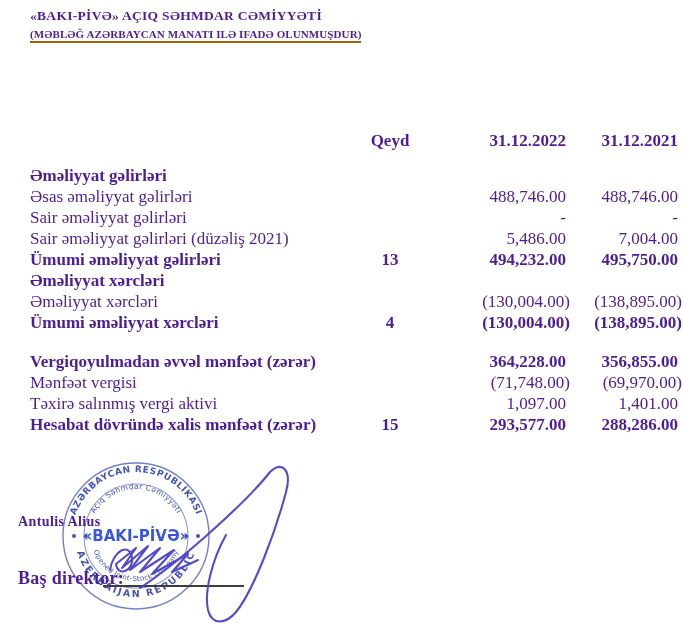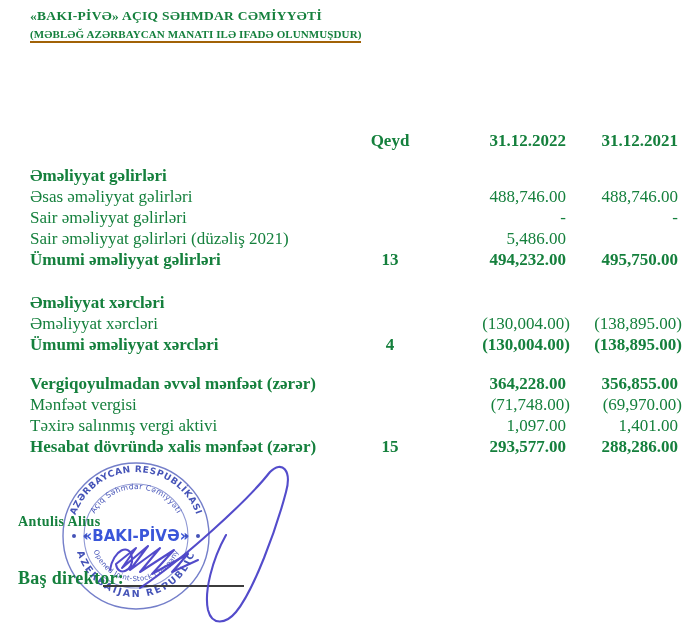--- a/index.html
+++ b/index.html
@@ -1,37 +1,37 @@
 <!DOCTYPE html>
 <html><head>
 <meta charset="utf-8">
 <style>
   html,body{margin:0;padding:0;background:#fff;}
   .page{
     position:relative;width:683px;height:637px;background:#ffffff;overflow:hidden;
-    font-family:"Liberation Serif","DejaVu Serif",serif;color:#15803d;
+    font-family:"Liberation Serif","DejaVu Serif",serif;color:#4c1d95;
   }
   
   .doc-header{position:absolute;left:30px;top:8px;}
   .company-title{font-size:13.5px;font-weight:bold;letter-spacing:.3px;}
   .report-title{margin-top:21px;font-size:13.5px;font-weight:bold;line-height:16px;letter-spacing:.2px;}
   .currency-note{display:inline-block;margin-top:1px;font-size:11px;font-weight:bold;
     border-bottom:2px solid #a16207;padding-bottom:1px;letter-spacing:.1px;}
   
   .report-table{position:absolute;left:30px;top:130px;width:648px;font-size:17px;}
   .thead{display:flex;font-weight:bold;height:21px;line-height:21px;}
   .trow{display:flex;height:21px;line-height:21px;}
   .c-label{width:330px;}
   .c-qeyd{width:60px;text-align:center;}
   .c-2022{width:146px;text-align:right;}
   .c-2021{width:112px;text-align:right;}
   .c-val{white-space:pre;}
   .c-val.paren{position:relative;right:-4px;}
   .bold{font-weight:bold;}
-  .section{margin-top:22px;}
+  .section{}
   .section.s3{margin-top:18px;}
   
   .signatory-name{position:absolute;left:18px;top:514px;font-size:14px;font-weight:bold;letter-spacing:.4px;}
   .signatory-title{position:absolute;left:18px;top:568px;font-size:18px;font-weight:bold;letter-spacing:.3px;}
   .sig-line{position:absolute;left:103px;top:585px;width:141px;height:0;border-top:2px solid #3c3c3c;}
   .stamp-svg{position:absolute;left:58px;top:458px;width:156px;height:156px;opacity:.88;}
   .stamp-svg text{font-family:"DejaVu Sans","Liberation Sans",sans-serif;}
   .signature-svg{position:absolute;left:40px;top:440px;width:260px;height:197px;}
 </style>
 </head>
@@ -70,20 +70,21 @@
           <div class="trow">
             <span class="c-label">Sair əməliyyat gəlirləri</span>
             <span class="c-qeyd"></span>
             <span class="c-val c-2022">-</span>
             <span class="c-val c-2021">-</span>
           </div>
           <div class="trow">
             <span class="c-label">Sair əməliyyat gəlirləri (düzəliş 2021)</span>
             <span class="c-qeyd"></span>
             <span class="c-val c-2022">5,486.00</span>
+            <span class="c-val c-2021">7,004.00</span>
           </div>
           <div class="trow bold">
             <span class="c-label">Ümumi əməliyyat gəlirləri</span>
             <span class="c-qeyd">13</span>
             <span class="c-val c-2022">494,232.00</span>
             <span class="c-val c-2021">495,750.00</span>
           </div>
         </div>
         <div class="section">
           <div class="trow bold">

